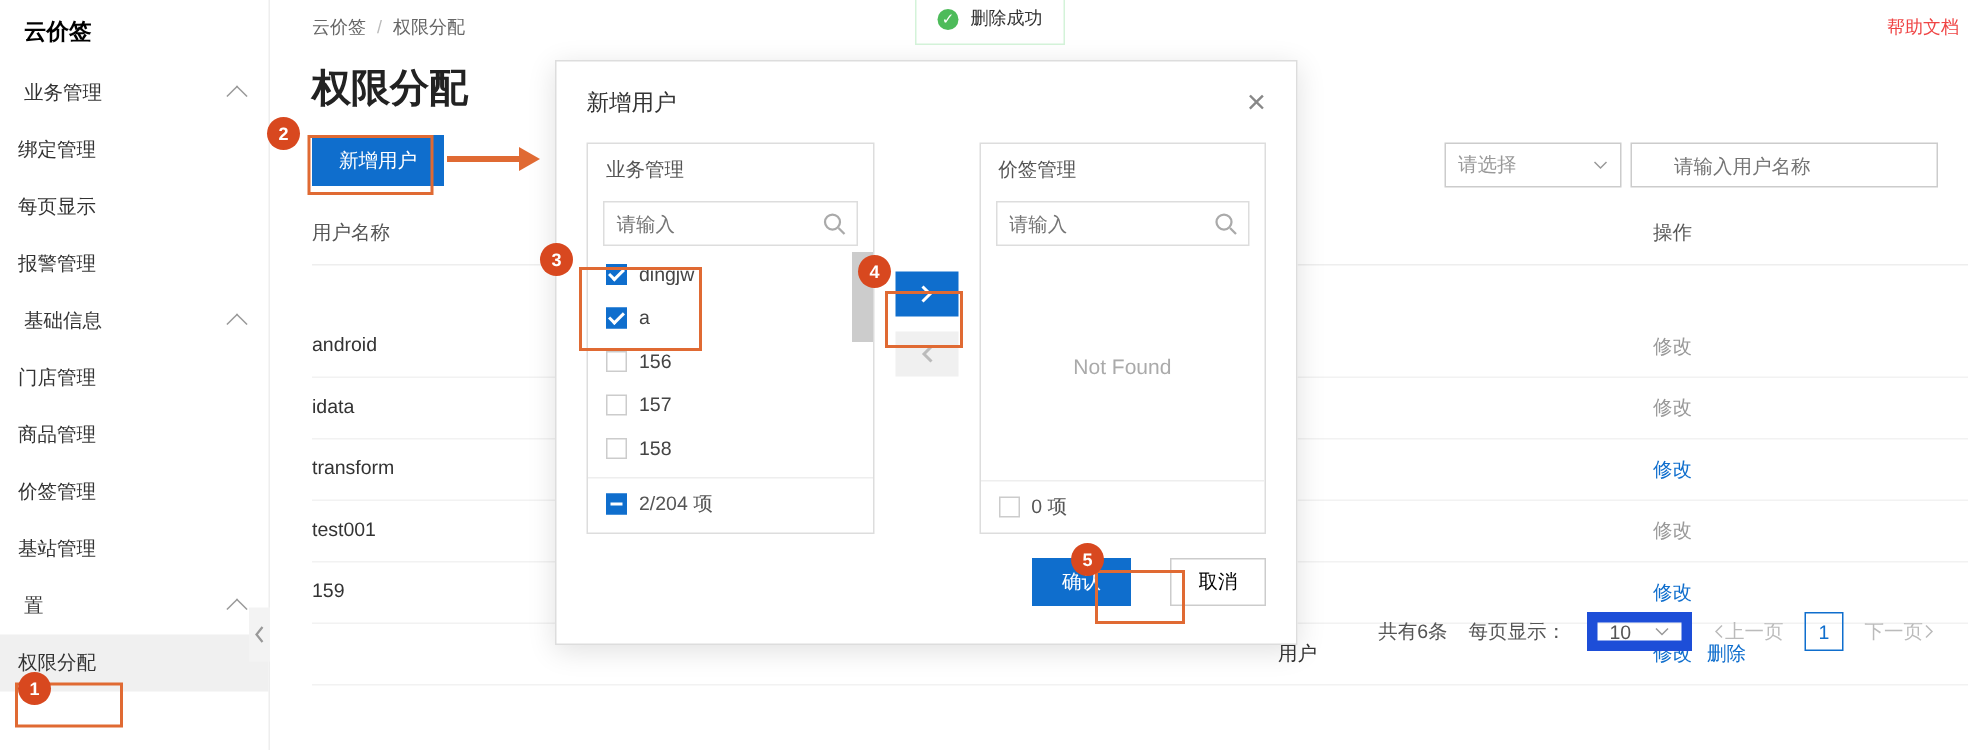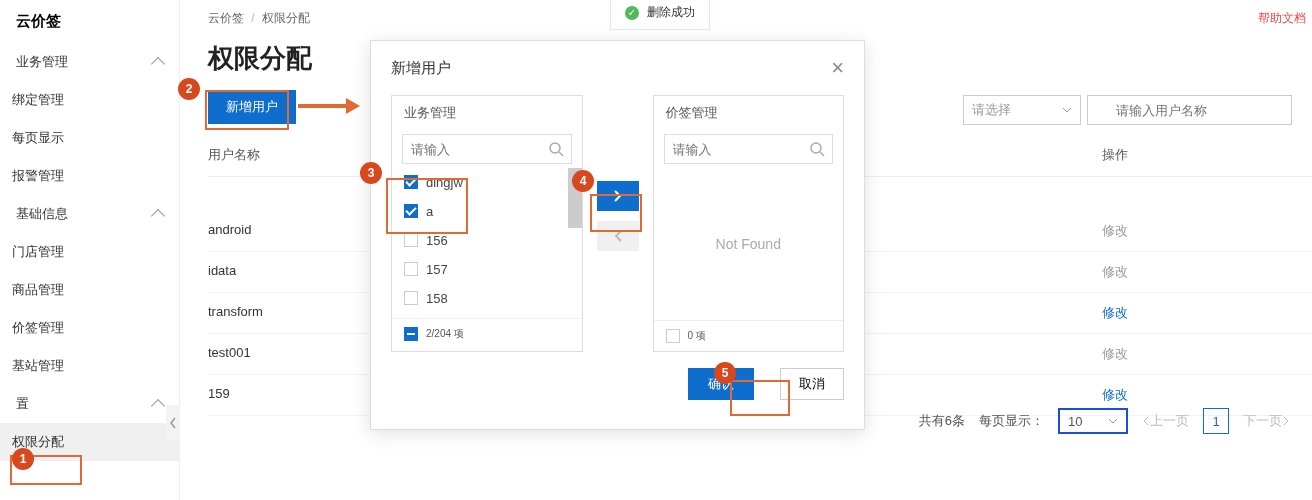--- a/index.html
+++ b/index.html
@@ -24,44 +24,44 @@
 .search-input { width: 205px; height: 30px; border: 1px solid #ccc; padding: 0 8px 0 28px; font-size: 13px; color: #999; position: relative; }
 .search-wrap { position: relative; }
 .search-wrap .mag { position: absolute; left: 8px; top: 8px; color: #999; }
 .table-head { display: flex; padding: 12px 0; border-bottom: 1px solid #eee; color: #555; font-size: 13px; margin-top: 10px; }
 .col-name { flex: 1; }
 .col-op { width: 210px; }
 .table-row { display: flex; padding: 11px 0; border-bottom: 1px solid #f2f2f2; font-size: 13px; }
 .op-link { color: #0f6ecd; cursor: pointer; margin-right: 10px; margin-top: 40px; }
 .op-link.gray { color: #999; }
 .pager { position: absolute; right: 22px; bottom: 66px; display: flex; align-items: center; gap: 14px; font-size: 13px; color: #555; }
-.pager .sel2 { width: 70px; height: 26px; border: 2px solid #1d4ed8; display: flex; justify-content: space-between; align-items: center; padding: 0 8px; cursor: pointer; }
+.pager .sel2 { width: 70px; height: 26px; border: 7px solid #1d4ed8; display: flex; justify-content: space-between; align-items: center; padding: 0 8px; cursor: pointer; }
 .pager .pg-btn { color: #bbb; display: flex; align-items: center; gap: 0; cursor: pointer; }
 .pager .pg-cur { width: 26px; height: 26px; border: 1px solid #0f6ecd; color: #0f6ecd; display: flex; align-items: center; justify-content: center; }
 .help-link { position: absolute; right: 6px; top: 10px; font-size: 12px; color: #ef4444; }
 
 
 .modal { position: absolute; left: 370px; top: 40px; width: 495px; height: 390px; background: #fff; border: 1px solid #ddd; box-shadow: 0 4px 18px rgba(0,0,0,0.12); }
 .modal-hd { display: flex; justify-content: space-between; align-items: center; padding: 16px 20px; font-size: 15px; }
 .modal-close { font-size: 22px; color: #888; cursor: pointer; line-height: 1; }
 .modal-body { padding: 0 20px 16px; display: flex; gap: 14px; }
 .transfer-panel { width: 195px; border: 1px solid #ddd; }
 .tp-head { padding: 8px 12px; color: #555; font-size: 13px; }
 .tp-search { position: relative; padding: 4px 10px; }
 .tp-search input { width: 100%; height: 30px; border: 1px solid #ddd; padding: 0 28px 0 8px; font-size: 13px; }
 .tp-search .mag { position: absolute; right: 18px; top: 11px; color: #999; }
 .tp-list { height: 150px; overflow: hidden; position: relative; }
-.tp-item { padding: 7px 12px; display: flex; align-items: flex-start; gap: 8px; font-size: 13px; color: #444; cursor: pointer; }
+.tp-item { padding: 7px 12px; display: flex; align-items: flex-end; gap: 8px; font-size: 13px; color: #444; cursor: pointer; }
 .cbox { width: 14px; height: 14px; border: 1px solid #ccc; display: inline-block; position: relative; flex-shrink: 0; }
 .cbox.checked { background: #0f6ecd; border-color: #0f6ecd; }
 .cbox.checked::after { content: ""; position: absolute; left: 3px; top: 0; width: 4px; height: 8px; border: solid #fff; border-width: 0 2px 2px 0; transform: rotate(45deg); }
 .cbox.indet { background: #0f6ecd; border-color: #0f6ecd; }
 .cbox.indet::after { content: ""; position: absolute; left: 2px; top: 5px; width: 8px; height: 2px; background: #fff; }
 .tp-scroll { position: absolute; right: 0; top: 0; width: 14px; height: 60px; background: #ccc; }
-.tp-foot { padding: 8px 12px; border-top: 1px solid #eee; font-size: 10px; color: #555; display: flex; gap: 8px; align-items: center; }
+.tp-foot { padding: 8px 12px; border-top: 1px solid #eee; font-size: 13px; color: #555; display: flex; gap: 8px; align-items: center; }
 .tp-empty { text-align: center; color: #aaa; padding: 68px 0; font-size: 14px; }
 .transfer-mid { display: flex; flex-direction: column; gap: 10px; justify-content: flex-start; padding-top: 86px; }
 .tbtn { width: 42px; height: 30px; border: none; display: flex; align-items: center; justify-content: center; cursor: pointer; }
 .tbtn.prim { background: #0f6ecd; color: #fff; }
 .tbtn.dis { background: #f0f0f0; color: #bbb; }
 .modal-ft { display: flex; justify-content: flex-end; gap: 26px; padding: 0 20px 18px; }
 .btn-primary { background: #0f6ecd; color: #fff; border: none; padding: 7px 20px; cursor: pointer; font-size: 13px; }
 .btn-default { background: #fff; border: 1px solid #ccc; padding: 6px 18px; cursor: pointer; font-size: 13px; }
 
 
@@ -161,20 +161,24 @@
         <div class="col-name">transform</div>
         <div class="col-op"><span class="op-link">修改</span></div>
       </div>
     <div class="table-row">
         <div class="col-name">test001</div>
         <div class="col-op"><span class="op-link gray">修改</span></div>
       </div>
     <div class="table-row">
         <div class="col-name">159</div>
         <div class="col-op"><span class="op-link">修改</span></div>
+      </div>
+    <div class="table-row">
+        <div class="col-name" style="padding-left:644px">用户</div>
+        <div class="col-op"><span class="op-link">修改</span><span class="op-link">删除</span></div>
       </div>
 
     <div class="pager">
       <span>共有6条</span>
       <span>每页显示：</span>
       <div class="sel2">
           <span>10</span>
           <svg width="10" height="6">
             <path d="M1 1l4 4 4-4" stroke="#999" fill="none"></path>
           </svg>

